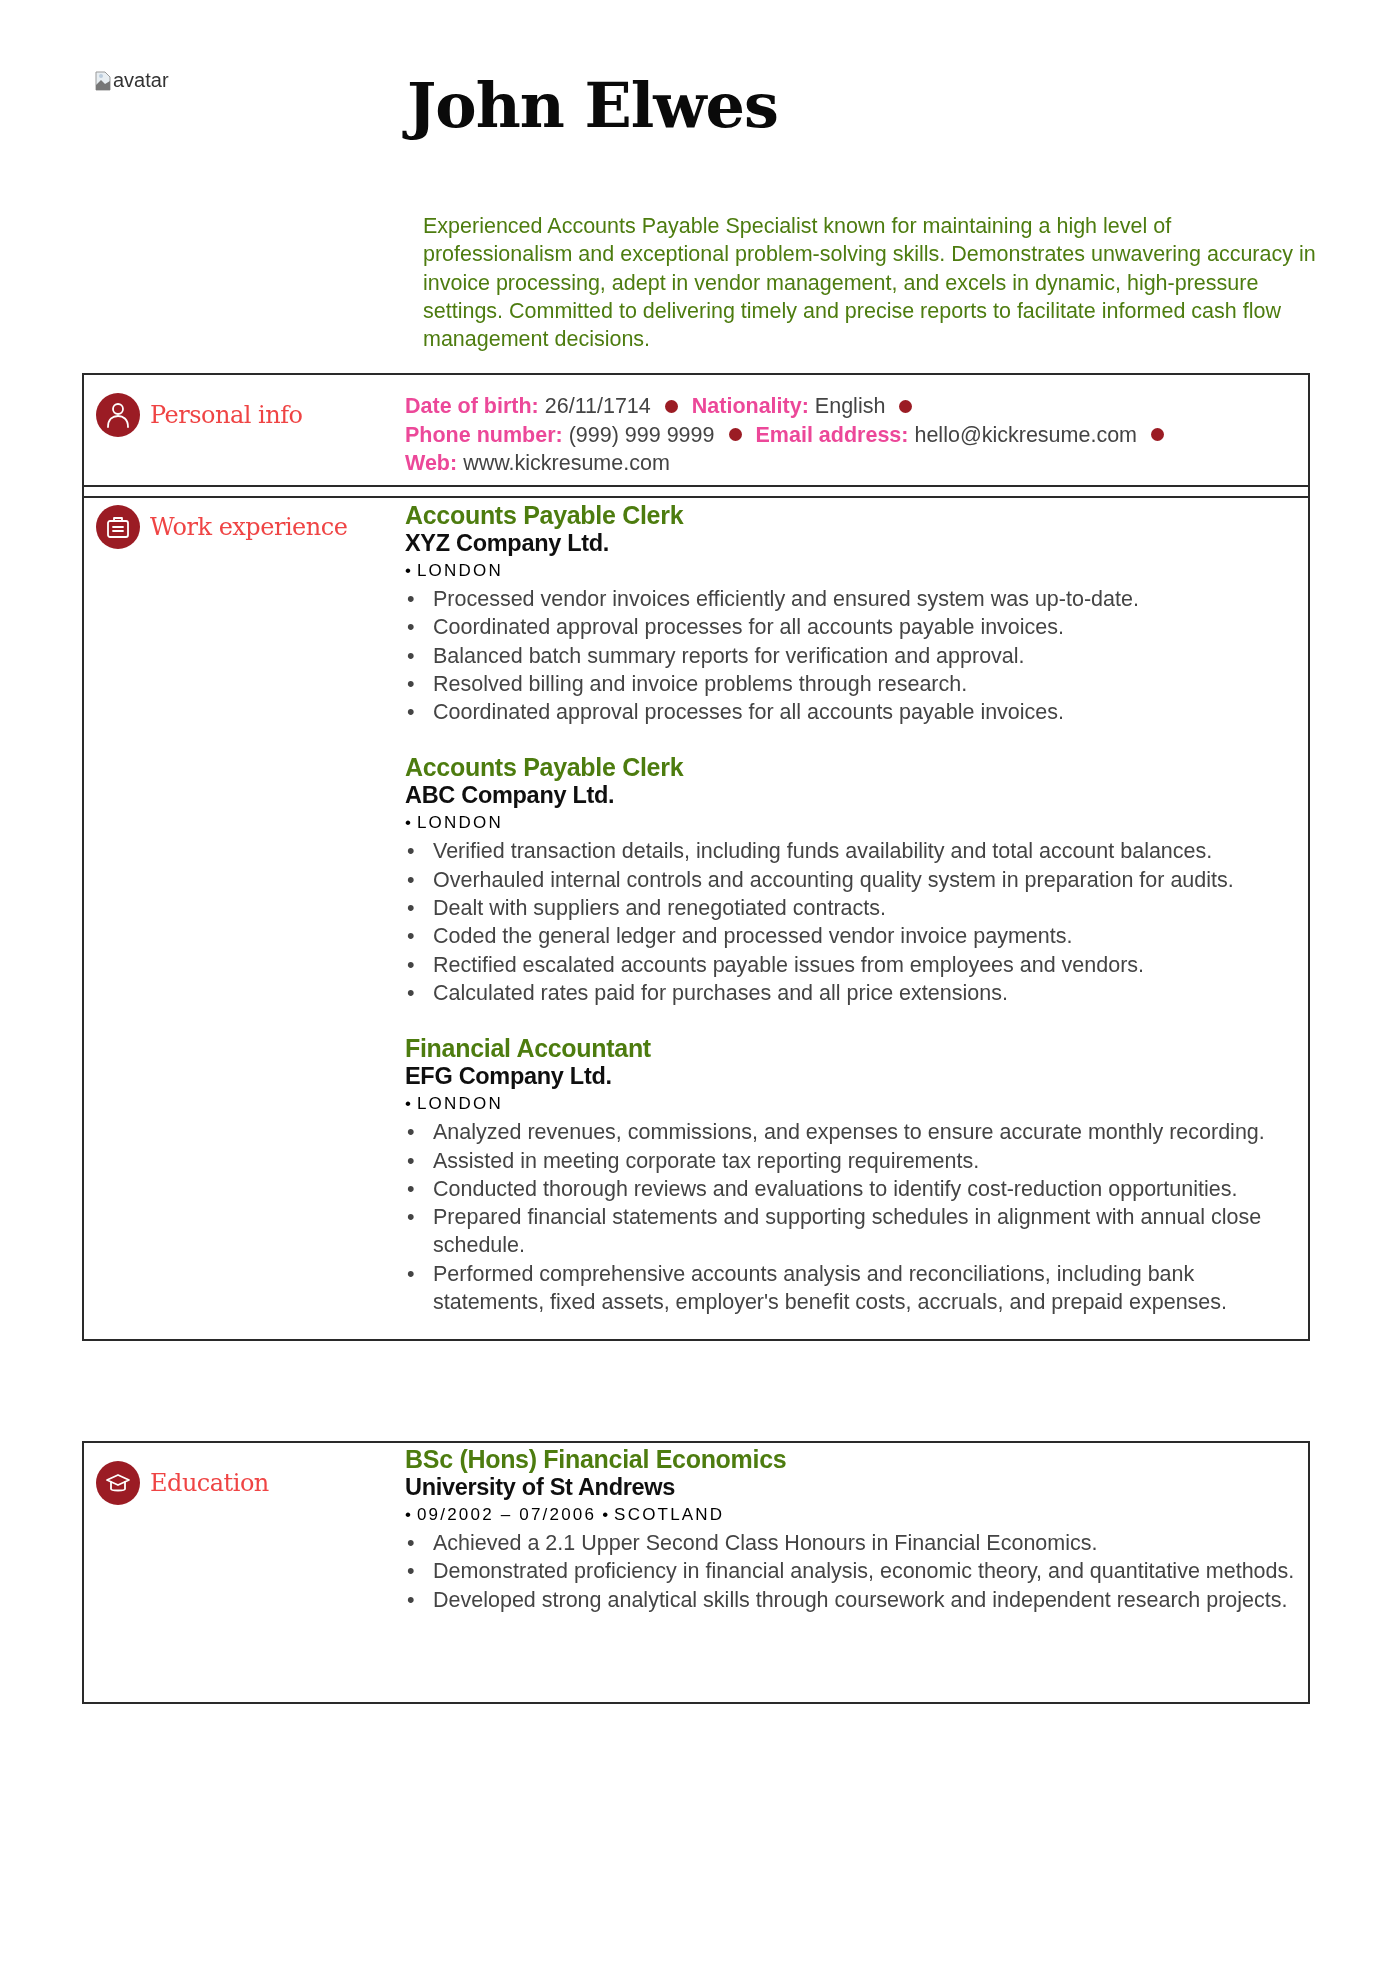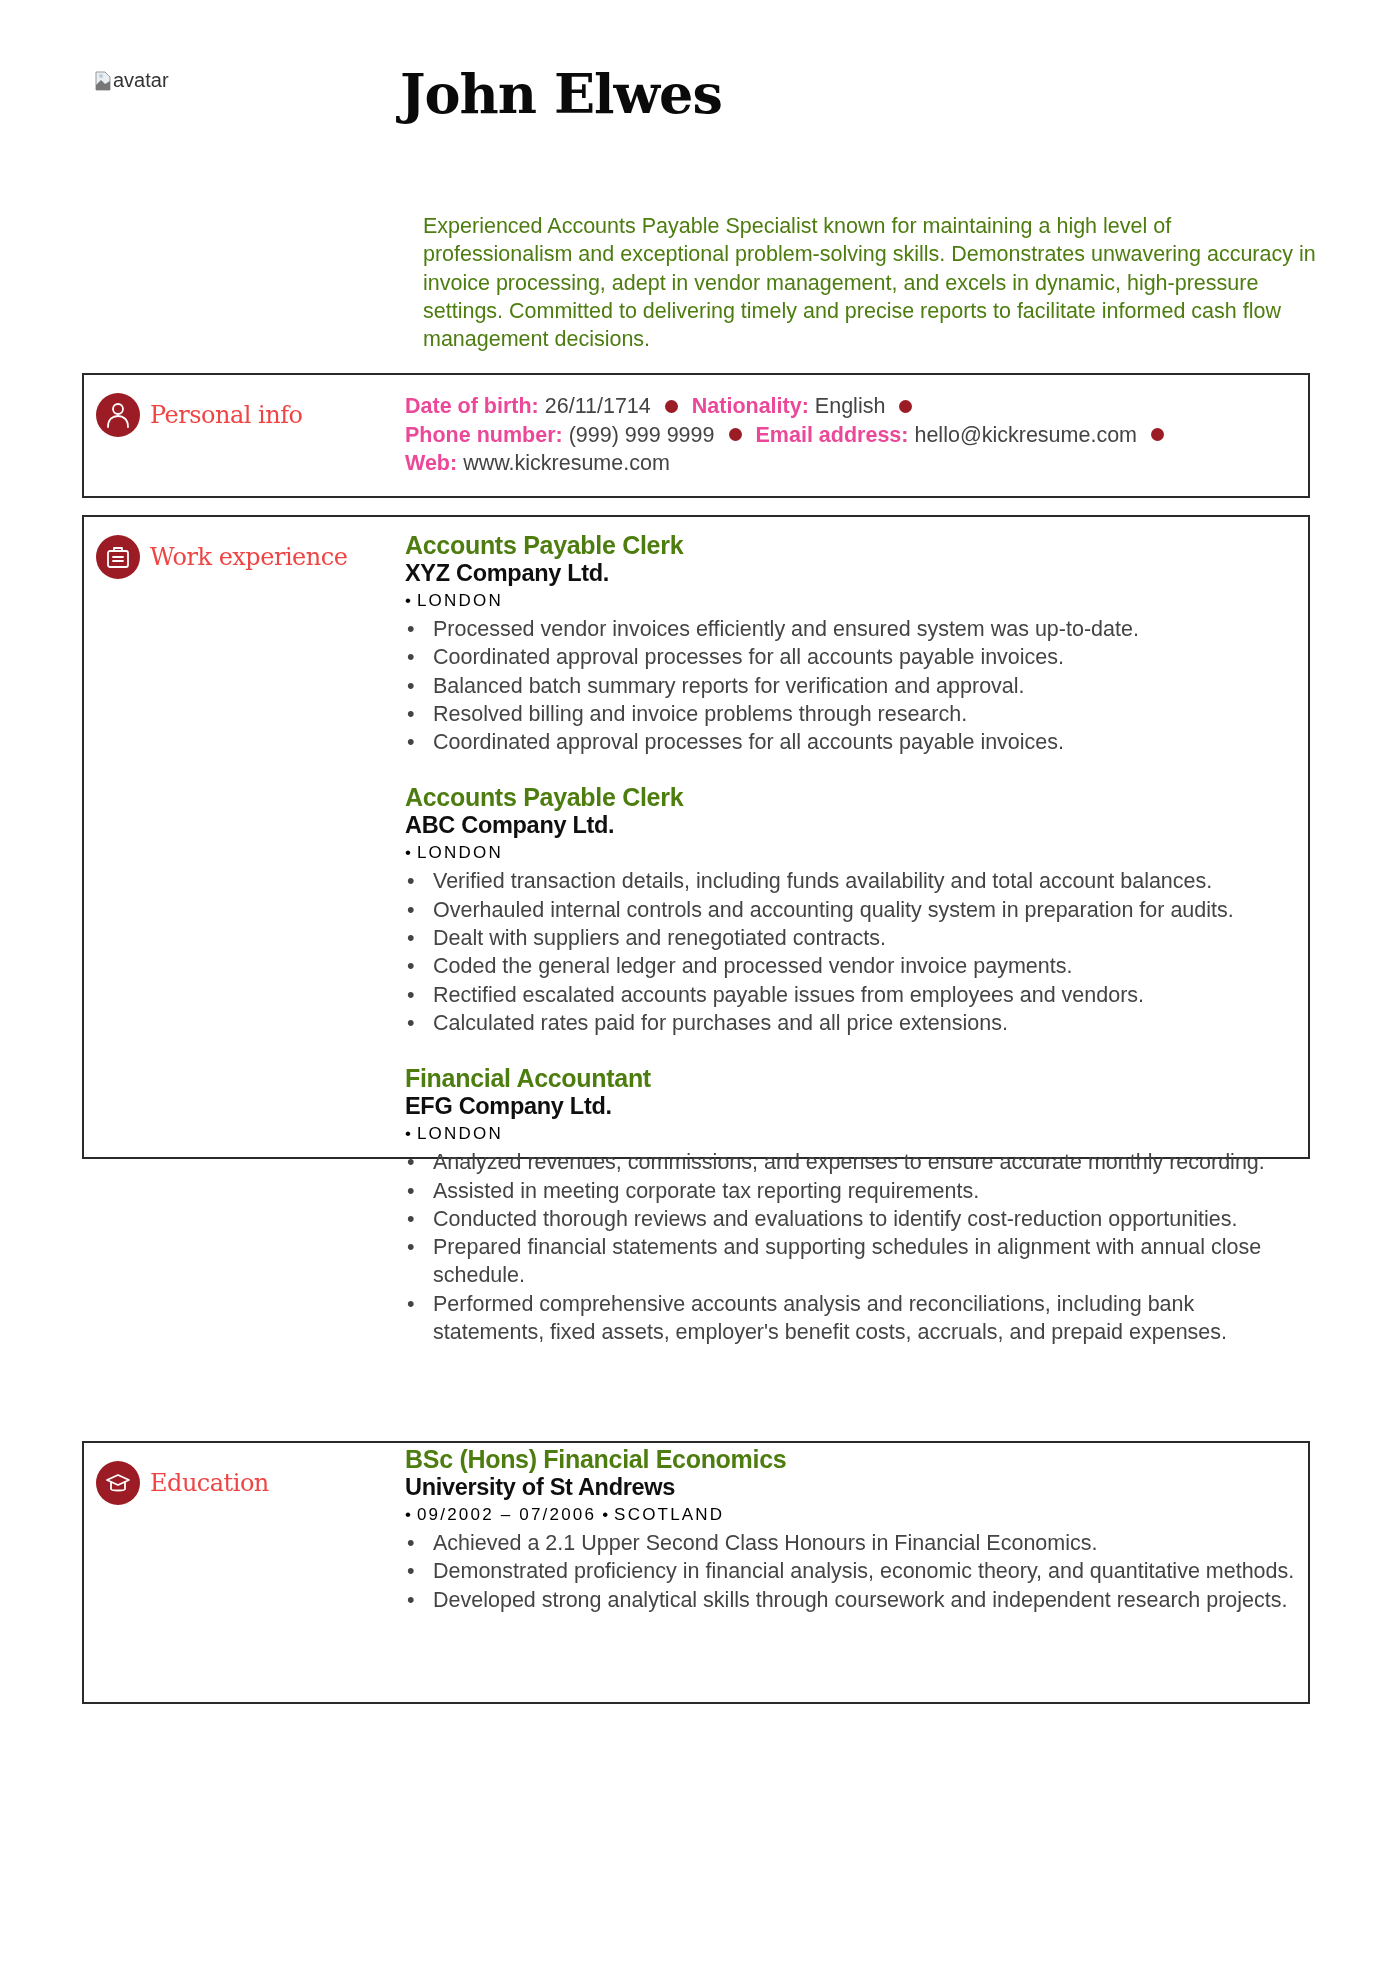--- a/index.html
+++ b/index.html
@@ -2,23 +2,23 @@
 <html><head>
 <meta charset="utf-8">
 <style>
   html, body { margin: 0; padding: 0; background: #ffffff; }
   body { width: 1394px; height: 1972px; position: relative; overflow: hidden;
          font-family: "Liberation Sans", "DejaVu Sans", sans-serif; color: #111; }
   .avatar { position: absolute; left: 95px; top: 69px; display: flex; align-items: center;
             font-size: 20px; color: #333; }
   .avatar .broken { width: 16px; height: 20px; margin-right: 2px; position: relative; }
   .avatar .broken svg { display: block; }
-  .name { position: absolute; left: 400px; top: 62px; margin: 0;
+  .name { position: absolute; left: 400px; top: 62px; margin: 7px;
           font-family: "DejaVu Serif", "Liberation Serif", serif; font-weight: bold;
-          font-size: 54px; letter-spacing: -1px; color: #0a0a0a; }
+          font-size: 62px; letter-spacing: -1px; color: #0a0a0a; }
   .summary { position: absolute; left: 405px; top: 194px; width: 900px;
              font-size: 21.5px; line-height: 28.3px; color: #4d7c0f; margin: 18px; }
 
   .section { position: absolute; left: 82px; width: 1228px; border: 2px solid #2a2a2a;
              box-sizing: border-box; }
   .sec-head { position: absolute; left: 12px; top: 18px; display: flex; align-items: center; }
   .sec-icon { width: 44px; height: 44px; border-radius: 50%; background: #9b1c24;
               display: flex; align-items: center; justify-content: center; margin-right: 10px; }
   .sec-title { font-family: "DejaVu Serif", "Liberation Serif", serif; font-weight: normal;
                font-size: 24px; color: #ef4444; letter-spacing: -0.5px; }
@@ -75,21 +75,21 @@
       <span>(999) 999 9999</span><span class="dot"></span><span class="pi-label">Email address:</span>
       <span>hello@kickresume.com</span><span class="dot"></span>
     </div>
     <div class="pi-line">
       <span class="pi-label">Web:</span>
       <span>www.kickresume.com</span>
     </div>
   </div>
 </section>
 
-<section class="section" style="top:515px; height:644px;">
+<section class="section" style="top:485px; height:856px;">
   <div class="sec-head">
     <span class="sec-icon">
       <svg width="26" height="26" viewBox="0 0 26 26" fill="none" stroke="#fff" stroke-width="1.8" stroke-linejoin="round" stroke-linecap="round">
         <rect x="3" y="7" width="20" height="16" rx="2"></rect>
         <path d="M9 7 V4 H17 V7"></path>
         <line x1="8" y1="13" x2="18" y2="13"></line>
         <line x1="8" y1="17" x2="18" y2="17"></line>
       </svg>
     </span>
     <span class="sec-title">Work experience</span>

